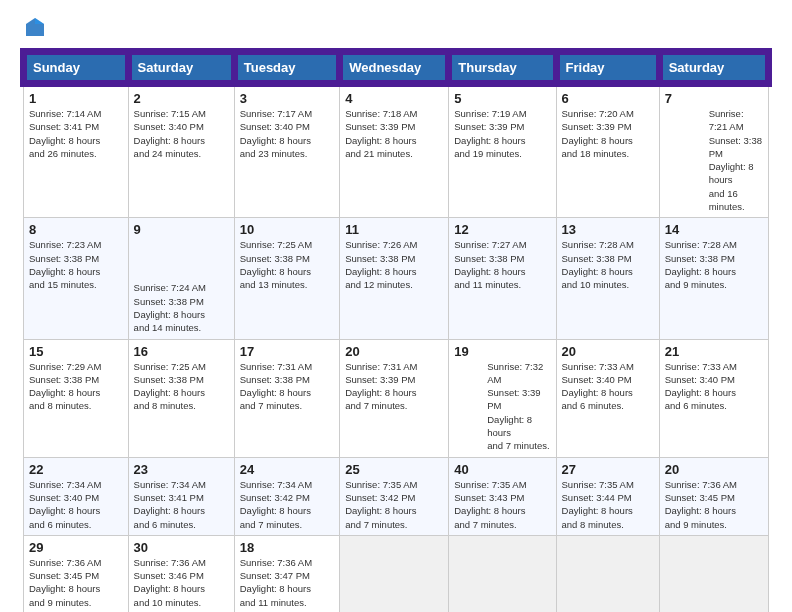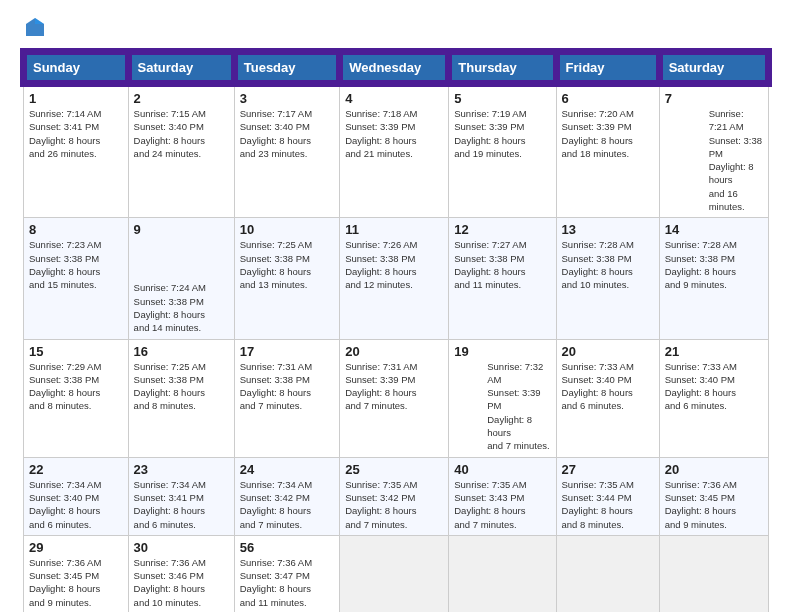--- a/index.html
+++ b/index.html
@@ -350,21 +350,21 @@
 and 9 minutes.</div>
           </td>
           <td>
             <span class="day-num">30</span>
             <div class="day-detail" style="white-space: pre-line;">Sunrise: 7:36 AM
 Sunset: 3:46 PM
 Daylight: 8 hours
 and 10 minutes.</div>
           </td>
           <td>
-            <span class="day-num">56</span>
+            <span class="day-num">18</span>
             <div class="day-detail" style="white-space: pre-line;">Sunrise: 7:36 AM
 Sunset: 3:47 PM
 Daylight: 8 hours
 and 11 minutes.</div>
           </td>
           <td class="empty-cell"></td>
           <td class="empty-cell"></td>
           <td class="empty-cell"></td>
           <td class="empty-cell"></td>
         </tr>

